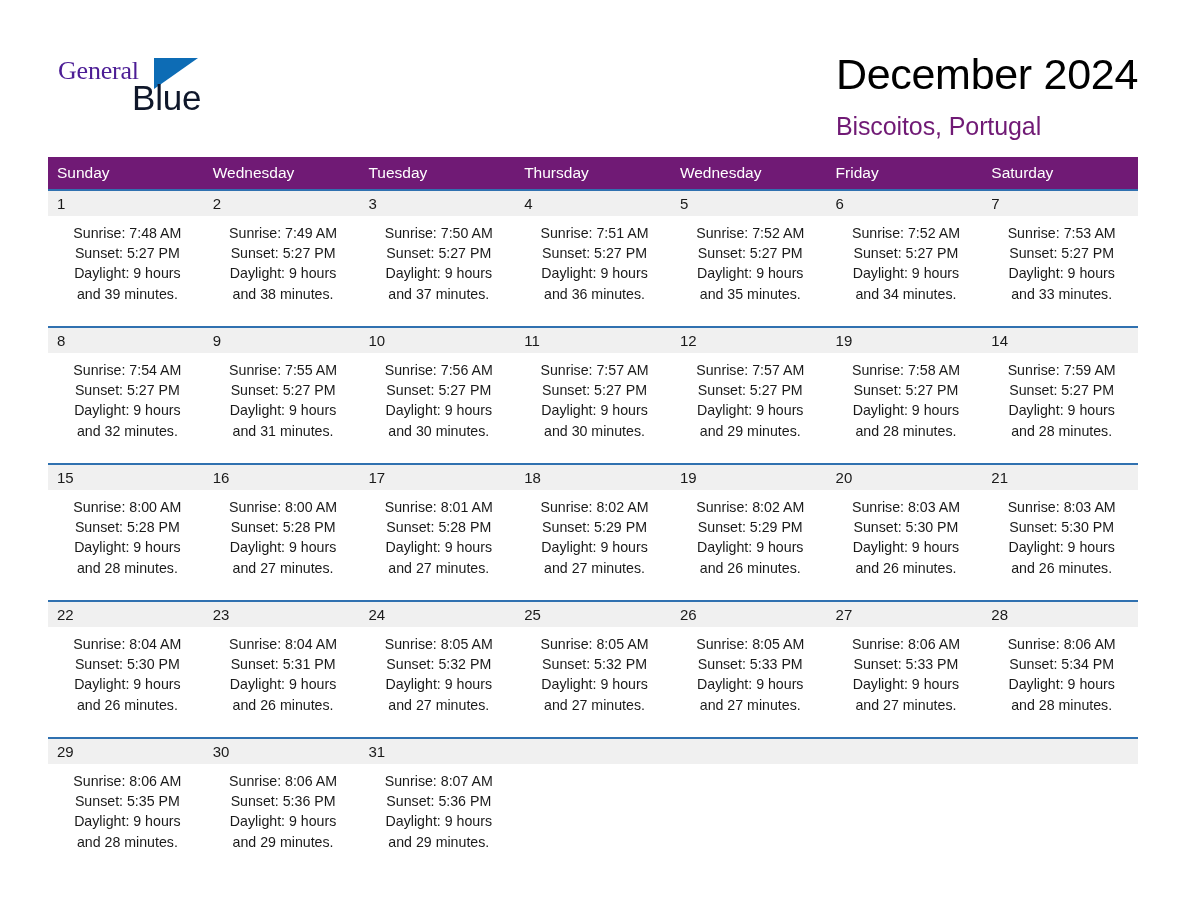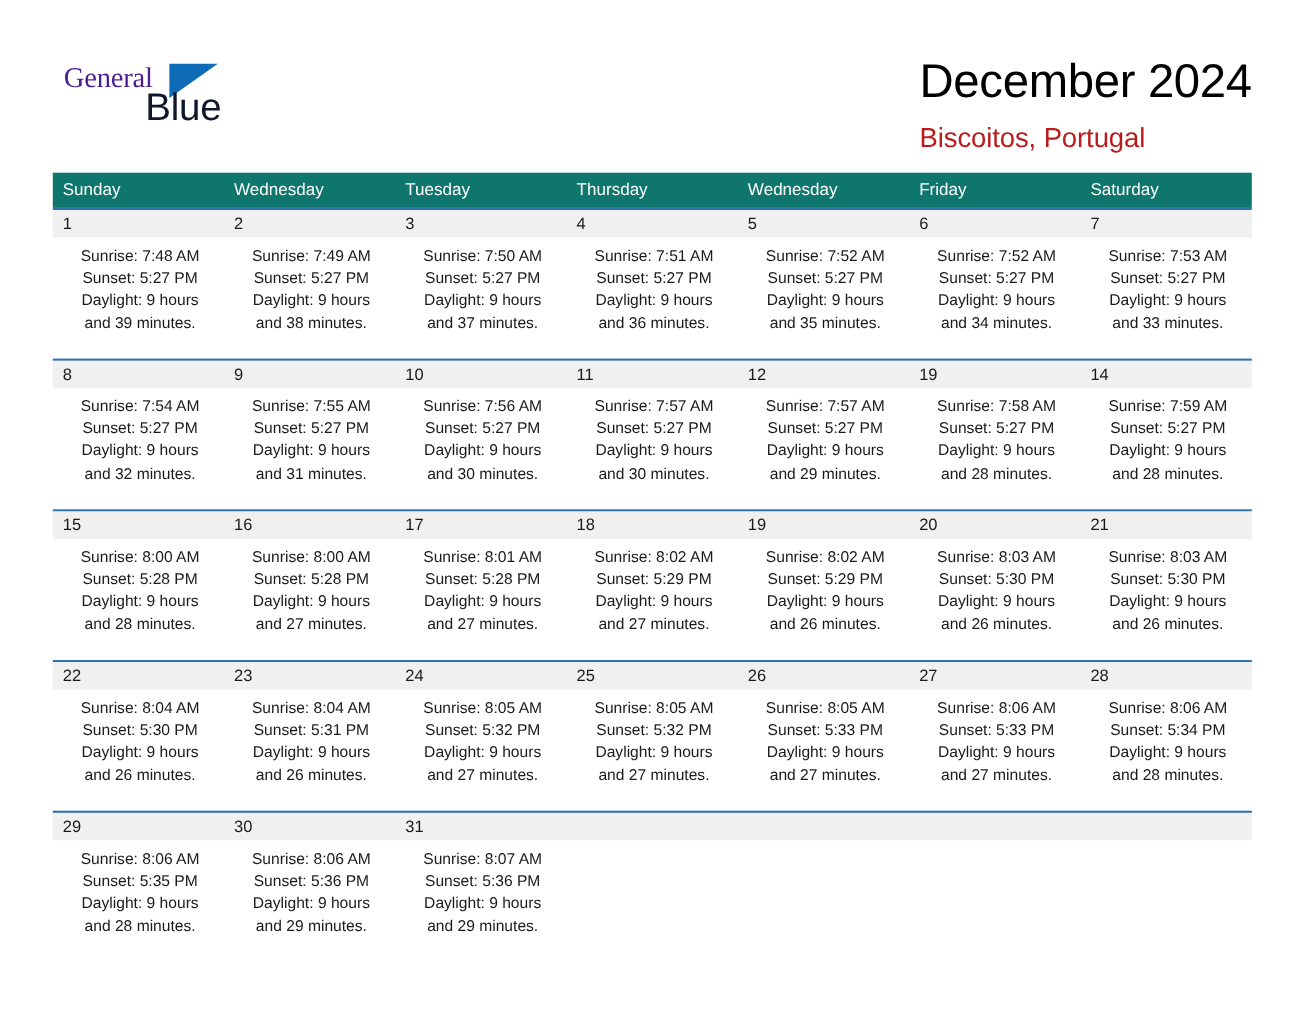--- a/index.html
+++ b/index.html
@@ -74,34 +74,34 @@
     font-size: 43px;
     line-height: 52px;
     font-weight: normal;
     color: #000000;
     letter-spacing: -0.3px;
   }
   .location {
     font-size: 25px;
     line-height: 32px;
     margin-top: 10px;
-    color: #b91c1c;
+    color: #701a75;
     letter-spacing: -0.1px;
   }
 
   
   .calendar {
     position: absolute;
     left: 48px;
     top: 157px;
     width: 1090px;
   }
   .cal-head {
     display: flex;
-    background: #0f766e;
+    background: #701a75;
     height: 32px;
   }
   .cal-head .hcell {
     flex: 1 1 0;
     color: #ffffff;
     font-size: 15.5px;
     line-height: 32px;
     padding-left: 9px;
     box-sizing: border-box;
     white-space: nowrap;

